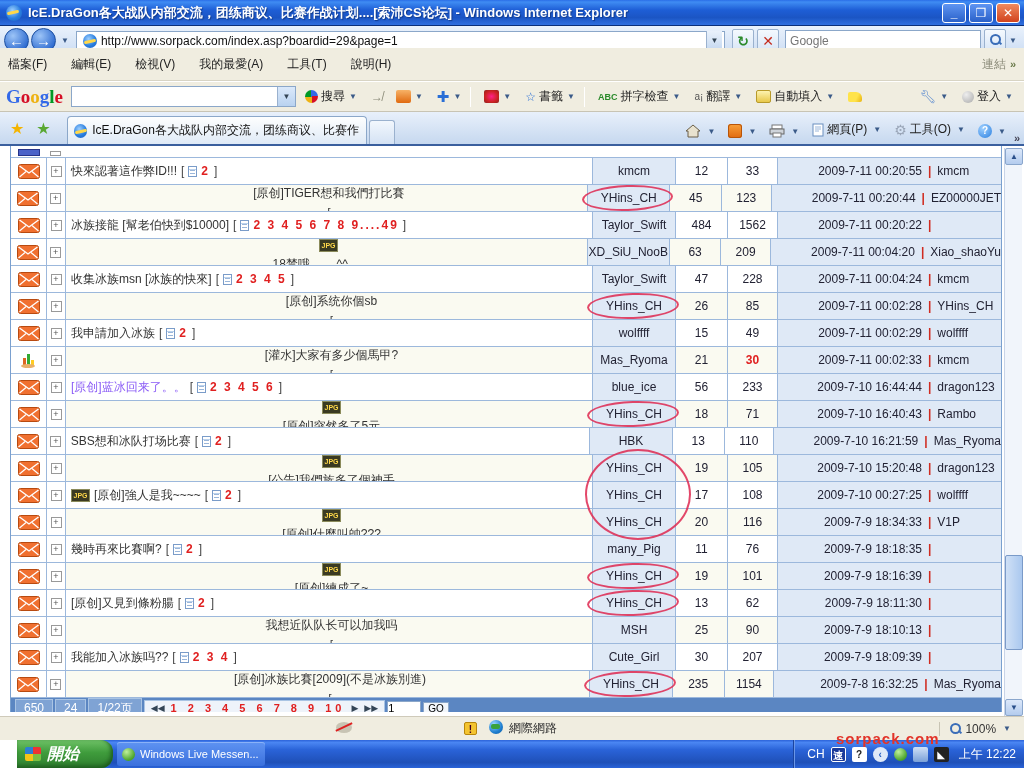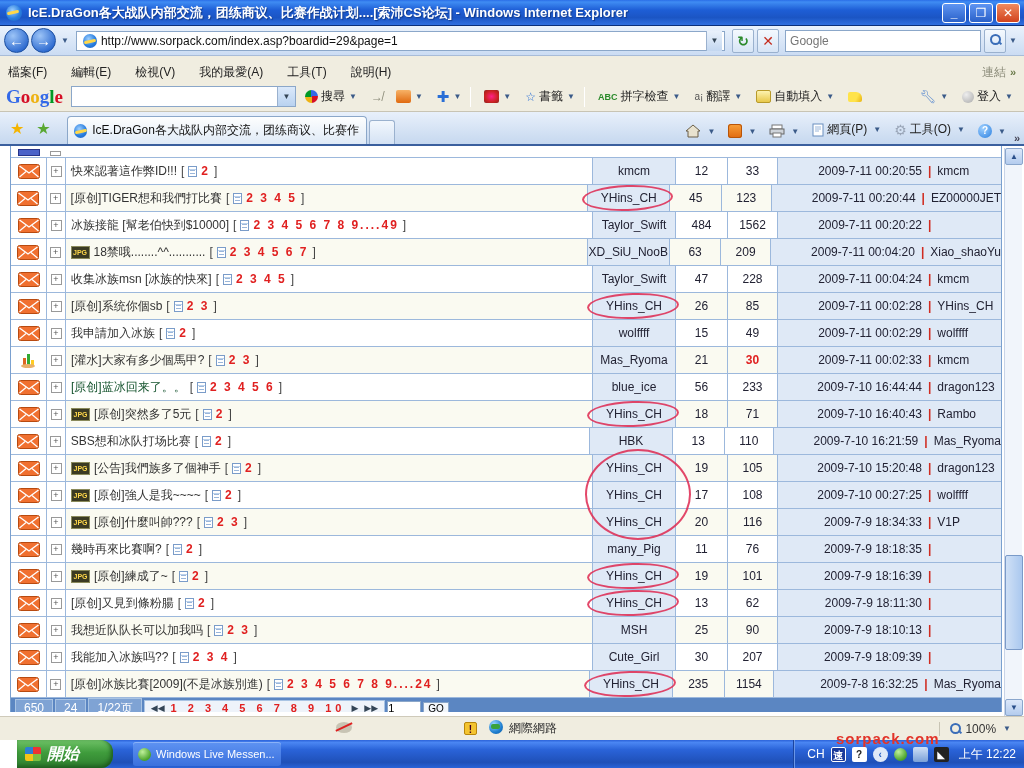--- a/index.html
+++ b/index.html
@@ -40,21 +40,21 @@
   #gsearch { width:196px; height:22px; background:#fff; border:1px solid #8ba7c9; margin-left:6px;
     display:flex; align-items:center; padding:0 4px; }
   #gsearch input { border:0; outline:0; width:100%; font-size:12px; font-family:inherit; color:#999; }
   .i-mag { position:relative; width:11px; height:11px; display:inline-block; }
   .i-mag::before { content:''; position:absolute; left:0; top:0; width:7px; height:7px;
     border:2px solid #3a6db8; border-radius:50%; }
   .i-mag::after { content:''; position:absolute; left:8px; top:8px; width:4px; height:2px;
     background:#3a6db8; transform:rotate(45deg); }
 
   
-  #menubar { position:absolute; left:0; top:56px; width:1024px; height:26px; background:#f0ede0;
+  #menubar { position:absolute; left:0; top:48px; width:1024px; height:26px; background:#f0ede0;
     display:flex; align-items:center; padding:16px 8px; border-bottom:1px solid #d8d4c4; }
   .menu-item { padding:3px 12px 3px 0; margin-right:12px; color:#222; cursor:pointer; font-size:12px; }
   #menubar .spacer { flex:1; }
   #links-label { color:#8a8süa78; color:#8a8a78; margin-right:4px; }
   .chev { color:#6a7a4a; font-weight:bold; font-size:11px; }
 
   
   #gbar { position:absolute; left:0; top:82px; width:1024px; height:30px; background:#f0ede0;
     display:flex; align-items:center; padding:0 6px; border-bottom:1px solid #c8c4b4; }
   #glogo { font-family:"Liberation Serif","DejaVu Serif",serif; font-weight:bold; font-size:19px; margin-right:8px; }
@@ -85,34 +85,34 @@
   #tabbar .spacer { flex:1; }
   .tbtn { display:flex; align-items:center; gap:3px; padding:4px 5px; margin-bottom:2px; color:#222;
     cursor:pointer; white-space:nowrap; }
   .ie-logo { display:inline-block; }
 
   
   #content { position:absolute; left:0; top:146px; width:1024px; height:570px; background:#fff; }
   #table-wrap { position:absolute; left:10px; top:0; width:992px; height:566px; overflow:hidden;
     border-left:1px solid #7aa0cf; border-right:1px solid #7aa0cf; }
   .frow { display:flex; height:27px; border-bottom:1px solid #9cb8dc; background:#fff; }
-  .frow.alt .c-title, .frow.alt .c-num { background:#fafaf1; }
+  .frow.alt .c-title, .frow.alt .c-num { background:#fafaf1;flex-direction:column; }
   .fcell { border-right:1px solid #9cb8dc; display:flex; align-items:center; justify-content:center; }
   .c-ico { width:36px; }
   .c-exp { width:19px; }
   .c-title { width:527px; justify-content:flex-start; padding-left:5px; gap:4px; overflow:hidden; white-space:nowrap; }
   .c-author { width:83px; background:#dfe9f6; font-size:12px; color:#223; position:relative; }
   .c-num { width:52px; font-size:12px; color:#223; }
   .c-num.views { width:50px; }
   .c-date { flex:1; background:#dfe9f6; justify-content:flex-start; border-right:0; gap:6px; padding-left:12px; }
   .c-date .d { color:#223; width:132px; text-align:right; white-space:nowrap; }
   .c-date .bar { color:#d02b20; font-weight:bold; }
   .c-date .lp { color:#223; white-space:nowrap; }
   .t-text { color:#333; }
-  .t-text.blue { color:#14532d; }
+  .t-text.blue { color:#8b5cf6; }
   .expbox { width:11px; height:11px; border:1px solid #999; background:#fff; color:#555; font-size:9px;
     line-height:9px; text-align:center; cursor:pointer; }
   .pg-brk { color:#444; }
   .pg-nums { color:#e02020; font-weight:bold; letter-spacing:2px; }
   .pgico { display:inline-block; width:9px; height:11px; border:1px solid #7a9cc9;
     background:linear-gradient(#fff,#fff 2px,#bcd2ec 2px,#bcd2ec 3px,#fff 3px) ,#fff; position:relative; }
   .pgico::after { content:''; position:absolute; left:1px; top:3px; width:5px; height:5px;
     background:repeating-linear-gradient(#9ab6da 0 1px, transparent 1px 3px); }
   .jpgico { width:19px; height:13px; background:#3a3a22; border:1px solid #8a8a5a; color:#ffd84a;
     font-size:7px; font-weight:bold; line-height:11px; text-align:center; letter-spacing:0; }
@@ -169,21 +169,21 @@
   
   #taskbar { position:absolute; left:17px; top:740px; width:1024px; height:28px;
     background:linear-gradient(#2b62d9 0%, #4a86f3 9%, #2a63d8 35%, #1f50b8 80%, #2a63d8 100%);
     display:flex; align-items:center; }
   #startbtn { width:96px; height:28px; border-radius:0 12px 12px 0;
     background:linear-gradient(#6fc267 0%, #3f9c3c 45%, #2e7d2e 100%); color:#fff; font-weight:bold;
     font-style:italic; font-size:16px; display:flex; align-items:center; gap:6px; padding-left:8px;
     box-shadow:inset -2px -2px 4px #1d5a1d; cursor:pointer; }
   .winflag { width:16px; height:14px; display:inline-block;
     background:conic-gradient(#e33 0 25%, #7bc043 25% 50%, #f5c518 50% 75%, #2a7fd4 75%); border-radius:2px; }
-  .taskbtn { width:148px; height:22px; margin-left:20px; border-radius:3px; display:flex; align-items:center;
+  .taskbtn { width:148px; height:22px; margin-left:4px; border-radius:3px; display:flex; align-items:center;
     gap:5px; padding:12px 5px; color:#fff; font-size:11px; white-space:nowrap; overflow:hidden; cursor:pointer; }
   .taskbtn.inactive { background:linear-gradient(#5e93f2,#3a70dd); box-shadow:inset 0 1px 0 #8ab2f8; }
   .taskbtn.active { background:linear-gradient(#1a47a0,#25539f); box-shadow:inset 1px 1px 2px #10306e; }
   #tray { margin-left:auto; height:28px; display:flex; align-items:center; gap:6px; padding:0 25px 0 12px;
     border-left:1px solid #6a96e8; box-shadow:-1px 0 0 #1a44a0; color:#fff; }
   .trico { width:15px; height:15px; border-radius:2px; font-size:10px; font-weight:bold; text-align:center;
     line-height:15px; cursor:pointer; }
   #tray .time { font-size:12px; margin-left:4px; white-space:nowrap; }
 
   .msn-ic { width:13px; height:13px; border-radius:50%;

